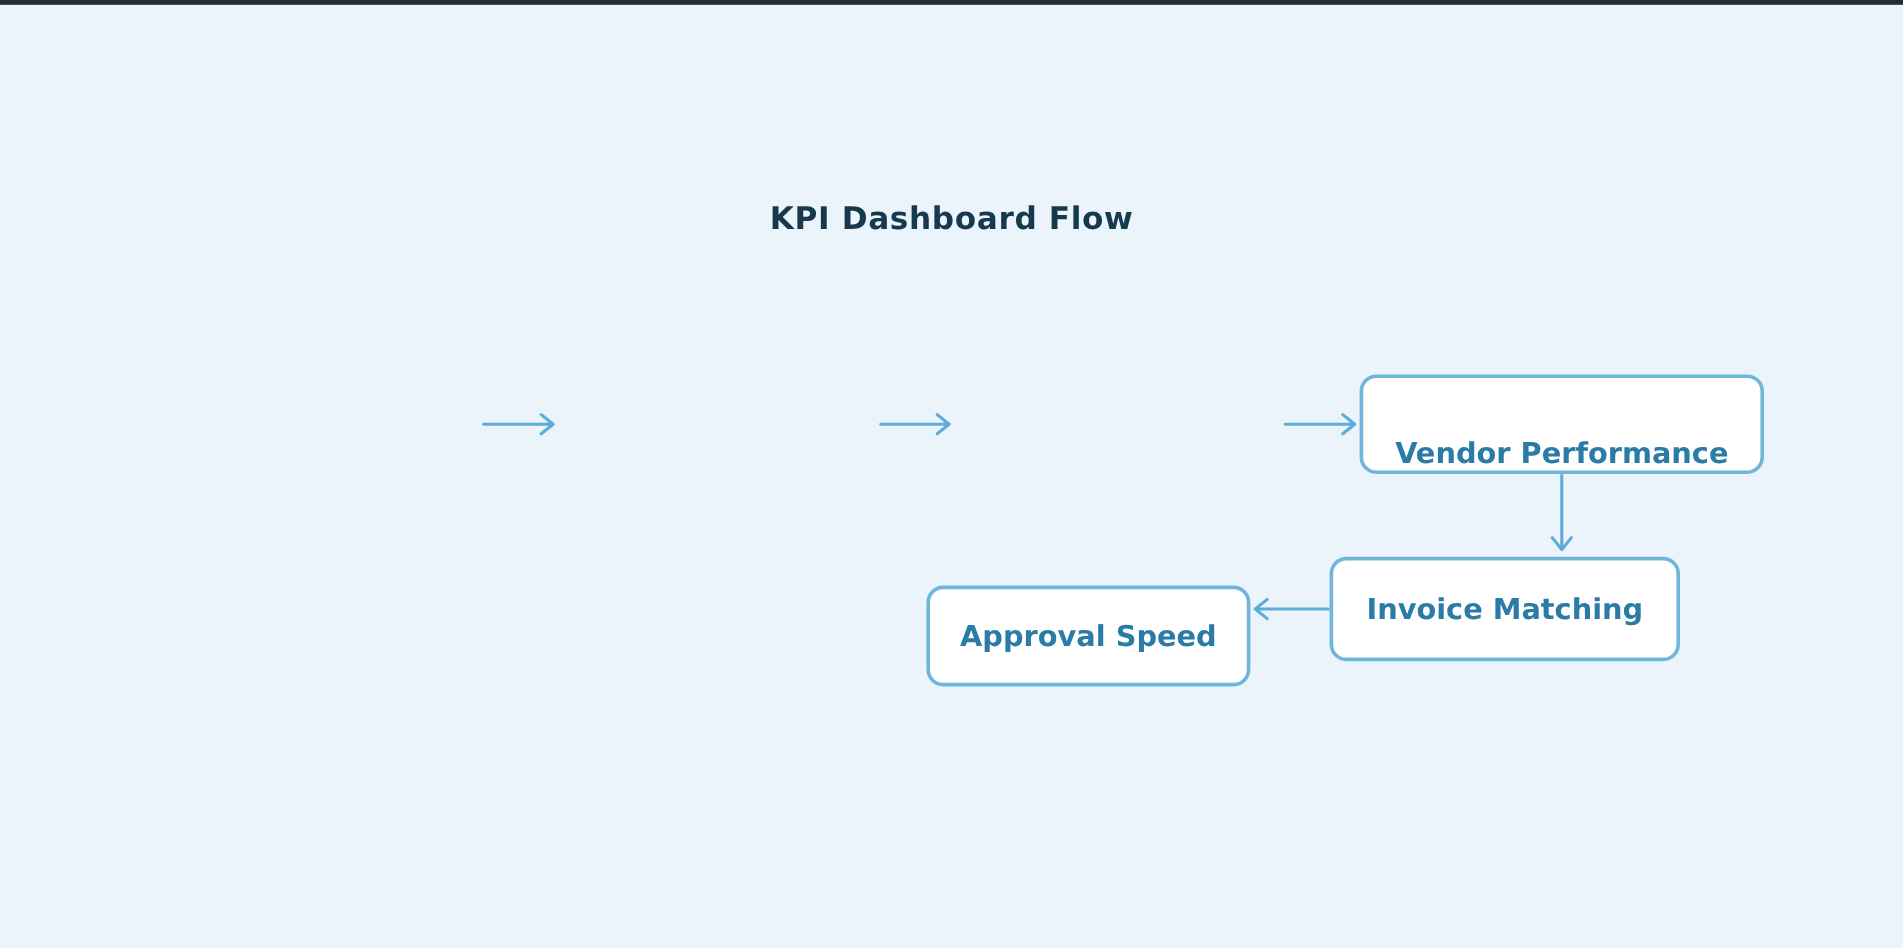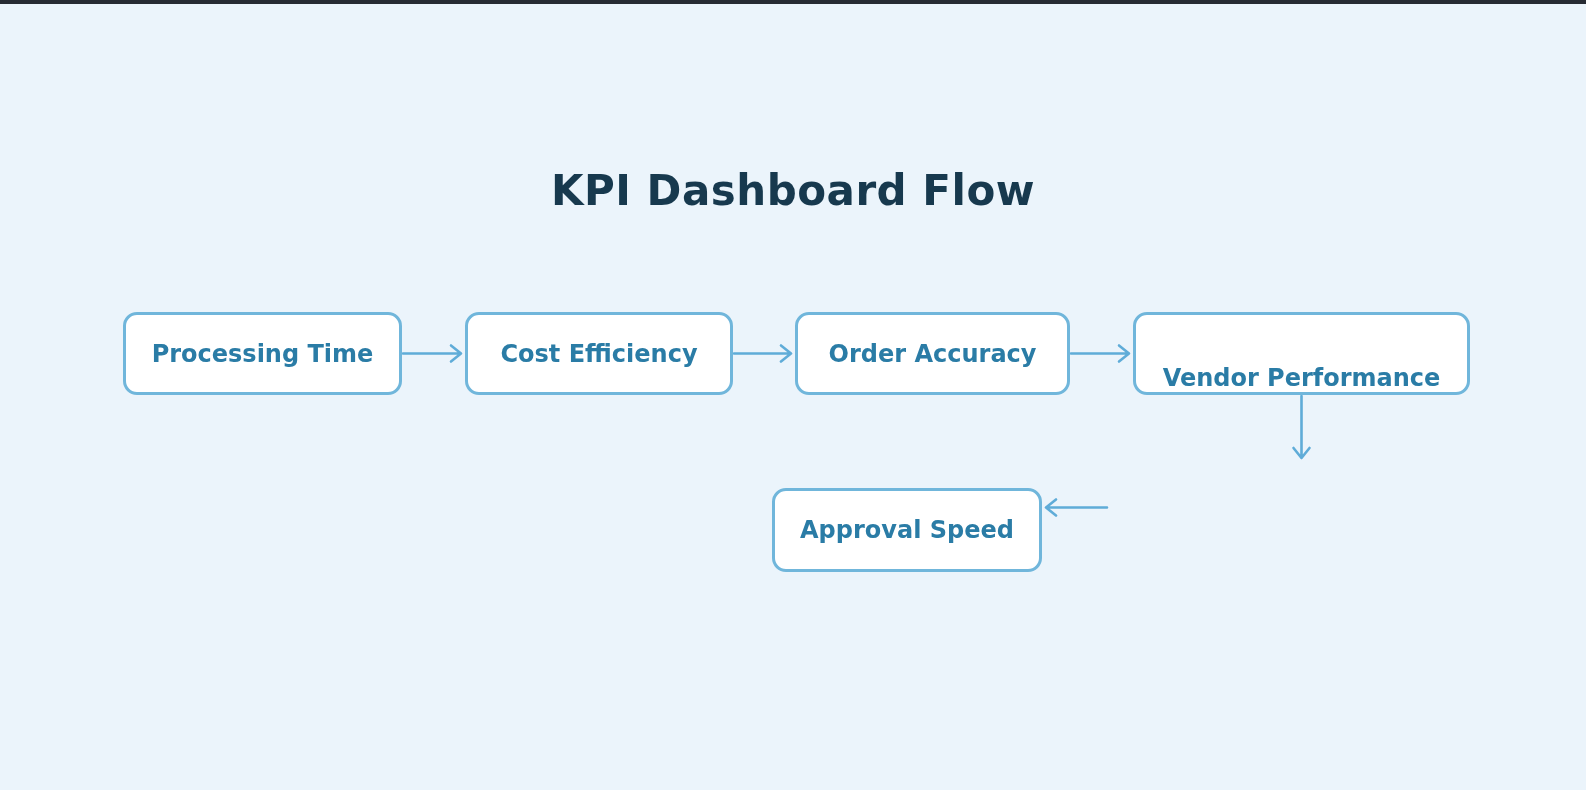--- a/index.html
+++ b/index.html
@@ -27,21 +27,21 @@
     width: 1586px;
     height: 786px;
   }
   .page-title {
     position: absolute;
     left: 0;
     top: 166px;
     width: 1586px;
     margin: 0;
     text-align: center;
-    font-size: 42px;
+    font-size: 26px;
     font-weight: 700;
     letter-spacing: 0.5px;
     color: var(--title-color, #17394E);
     line-height: 1;
   }
   .node {
     position: absolute;
     box-sizing: border-box;
     background: var(--node-bg, #FFFFFF);
     border: 3px solid var(--node-border, #70B6DB);
@@ -80,28 +80,22 @@
   <h1 class="page-title">KPI Dashboard Flow</h1>
 
   <svg id="edge-layer" viewBox="0 0 1586 786">
       <path d="M 403 349.5 L 461 349.5 M 451 341.5 L 461 349.5 L 451 357.5"></path>
       <path d="M 734 349.5 L 791 349.5 M 781 341.5 L 791 349.5 L 781 357.5"></path>
       <path d="M 1071 349.5 L 1129 349.5 M 1119 341.5 L 1129 349.5 L 1119 357.5"></path>
       <path d="M 1301.5 392 L 1301.5 454 M 1293.5 444 L 1301.5 454 L 1309.5 444"></path>
       <path d="M 1107 503.5 L 1046 503.5 M 1056 495.5 L 1046 503.5 L 1056 511.5"></path>
     </svg>
 
-  <div class="node" style="left: 123px; top: 308px; width: 279px; height: 83px;">
-    <span class="node-label">Processing Time</span>
-  </div>
-  <div class="node" style="left: 465px; top: 308px; width: 268px; height: 83px;">
-    <span class="node-label">Cost Efficiency</span>
-  </div>
-  <div class="node" style="left: 795px; top: 308px; width: 275px; height: 83px;">
-    <span class="node-label">Order Accuracy</span>
-  </div>
   <div class="node" style="left: 1133px; top: 308px; width: 337px; height: 83px; align-items: flex-end;">
     <span class="node-label">Vendor Performance</span>
   </div>
   <div class="node" style="left: 772px; top: 484px; width: 270px; height: 84px;">
     <span class="node-label">Approval Speed</span>
   </div>
+  <div class="node" style="left: 1108px; top: 460px; width: 292px; height: 87px;">
+    <span class="node-label">Invoice Matching</span>
+  </div>
 </div>
 
 </body></html>

